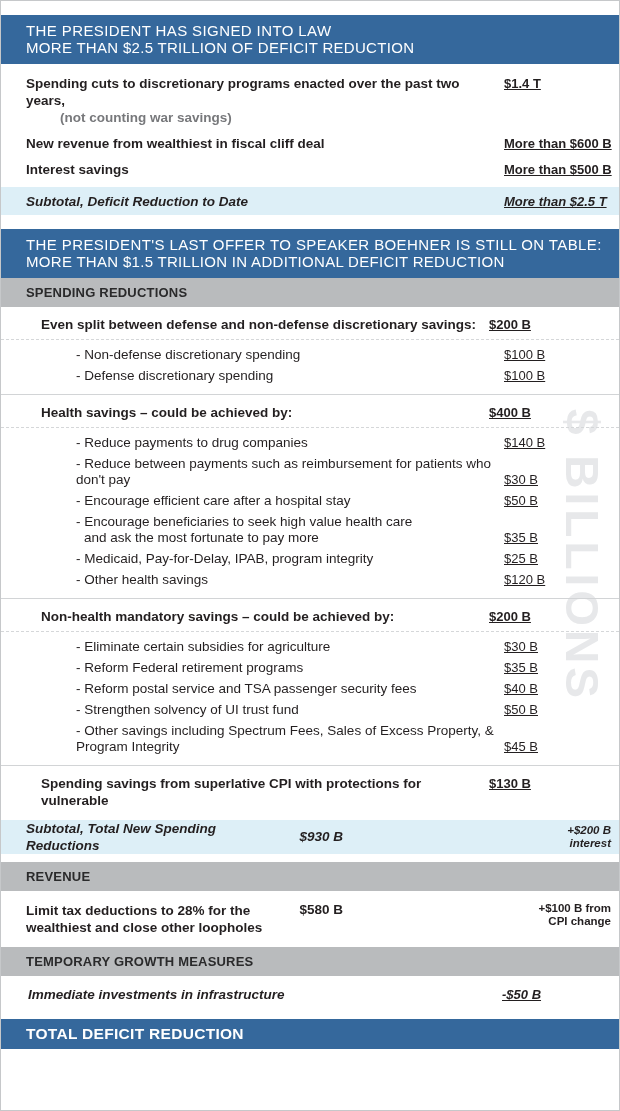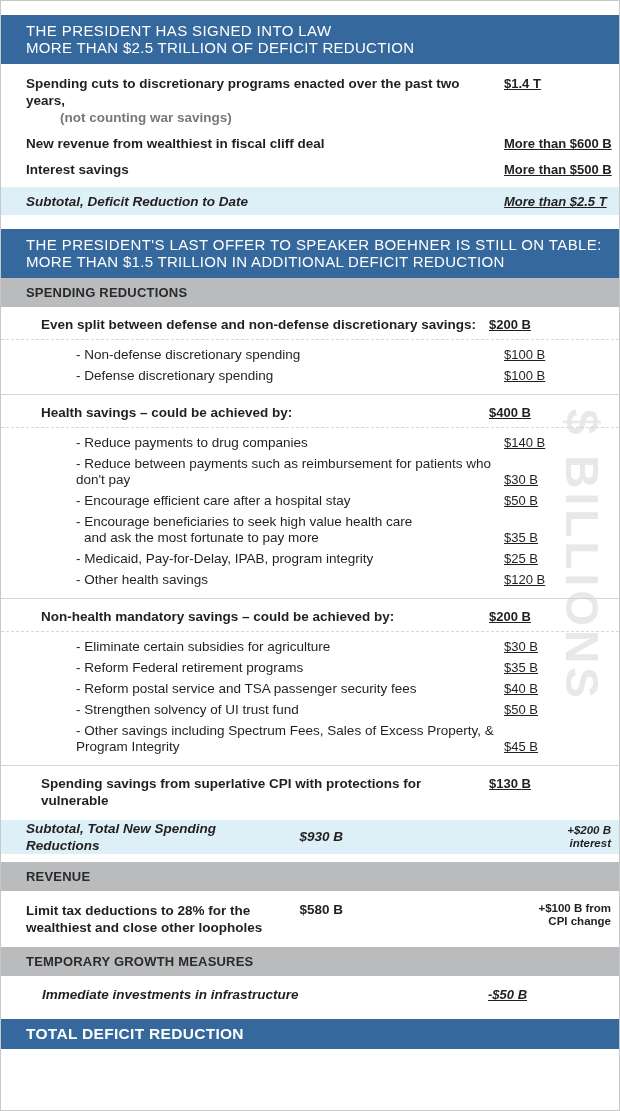--- a/index.html
+++ b/index.html
@@ -39,21 +39,21 @@
   .gitems{border-top:1px dashed #d5d7d9;padding:4px 0 8px;}
   .item{display:flex;align-items:flex-end;padding:2.5px 0;}
   .item .lbl{font-weight:normal;padding-left:75px;line-height:16px;}
   .item .cont{padding-left:8px;}
   .item .val{font-weight:normal;align-self:flex-end;line-height:16px;}
   
   .val2{flex:none;min-width:46px;white-space:nowrap;font-size:13.5px;line-height:16px;font-weight:bold;}
   .note{flex:1;text-align:right;padding-right:8px;font-size:11.5px;line-height:13px;
         font-weight:bold;white-space:pre-line;}
   .rev-row{padding:11px 0;}
-  .gro-row{padding:10px 16px;font-style:italic;}
+  .gro-row{padding:10px 2px;font-style:italic;}
   .mt8{margin-top:8px;}
   
   .bluebar2{background:#35689c;color:#ffffff;font-weight:bold;font-size:15.5px;
             padding:6px 0 6px 25px;letter-spacing:0.3px;margin-top:6px;position:relative;z-index:2;}
   
   .watermark{
     position:absolute;top:408px;right:10px;z-index:0;
     writing-mode:vertical-rl;font-weight:bold;font-size:46px;letter-spacing:4px;
     color:#e7e8ea;white-space:nowrap;
   }

